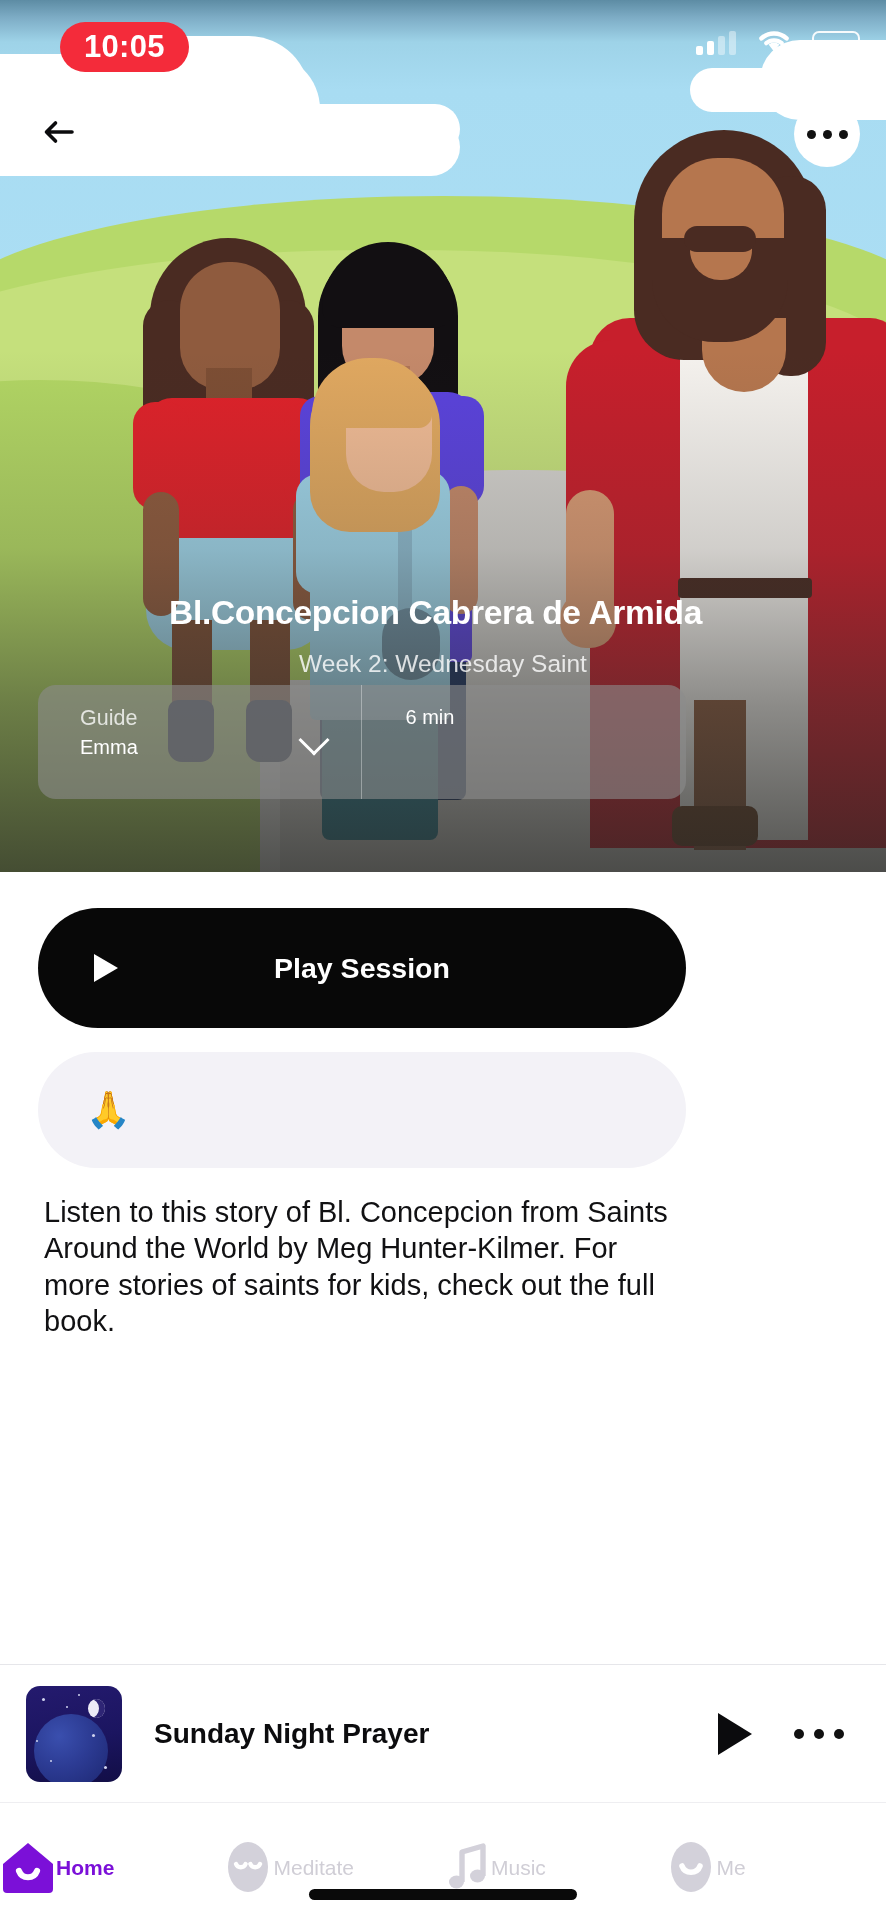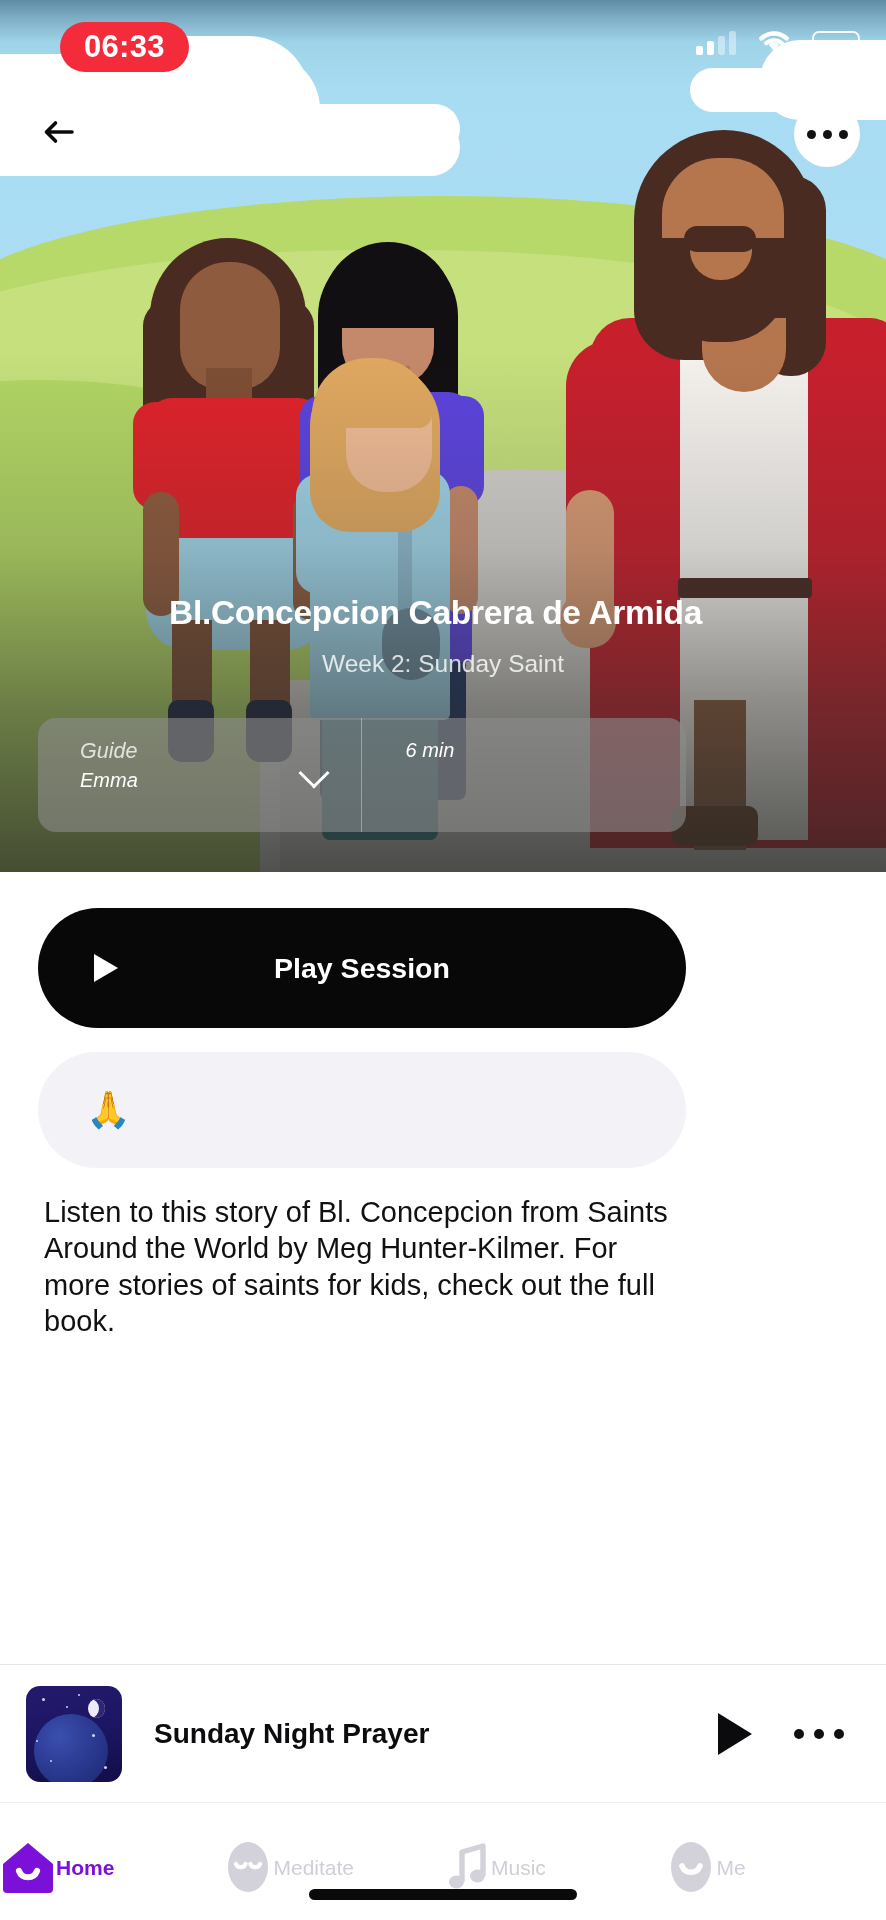--- a/index.html
+++ b/index.html
@@ -168,24 +168,24 @@
     font-size:33.5px; font-weight:bold; letter-spacing:-0.3px;
   }
   .hero-sub {
     position:absolute; z-index:30; left:0; right:0; top:650px;
     text-align:center; color:rgba(255,255,255,.80);
     font-size:24.5px; font-weight:400;
   }
 
   
   .selector {
-    position:absolute; z-index:30; left:38px; top:718px;
+    position:absolute; z-index:30; left:38px; top:685px;
     width:648px; height:114px;
     background:rgba(140,140,140,.60);
-    border-radius:18px; display:flex; overflow:hidden;font-style:italic;
+    border-radius:18px; display:flex; overflow:hidden;
   }
   .sel-cell { position:relative; flex:1; padding:21px 0 0 42px; }
   .sel-cell + .sel-cell { border-left:1.5px solid rgba(255,255,255,.35); padding-left:44px; }
   .sel-label { color:rgba(255,255,255,.78); font-size:21.5px; margin-bottom:5px; }
   .sel-value { color:#ffffff; font-size:20px; }
   .chev { position:absolute; right:36px; top:44px; width:22px; height:22px;
           border-right:3.5px solid #fff; border-bottom:3.5px solid #fff;
           transform:rotate(45deg); }
 
   
@@ -332,36 +332,36 @@
     <div class="fig c-strap"></div>
     <div class="fig c-bag"></div>
     <div class="fig c-hair"></div>
     <div class="fig c-face"></div>
     <div class="fig c-hair-top"></div>
   </div>
 
   <div class="hero-scrim"></div>
 
   <div class="hero-title">Bl.Concepcion Cabrera de Armida</div>
-  <div class="hero-sub">Week 2: Sunday Saint</div>
+  <div class="hero-sub">Week 2: Wednesday Saint</div>
 
   <div class="selector">
     <div class="sel-cell">
       <div class="sel-label">Guide</div>
       <div class="sel-value">Emma</div>
       <span class="chev"></span>
     </div>
     <div class="sel-cell">
       <div class="sel-value">6 min</div>
     </div>
   </div>
 </div>
 
 <div class="statusbar">
-  <div class="time-pill">06:33</div>
+  <div class="time-pill">10:05</div>
   <div class="status-icons">
     <span class="signal">
         <i></i>
         <i></i>
         <i></i>
         <i></i>
       </span>
     <span>
       <svg width="36" height="26" viewBox="0 0 36 26">
         <path d="M18 23.5 L12.6 16.6 A9 9 0 0 1 23.4 16.6 Z" fill="#fff"></path>

